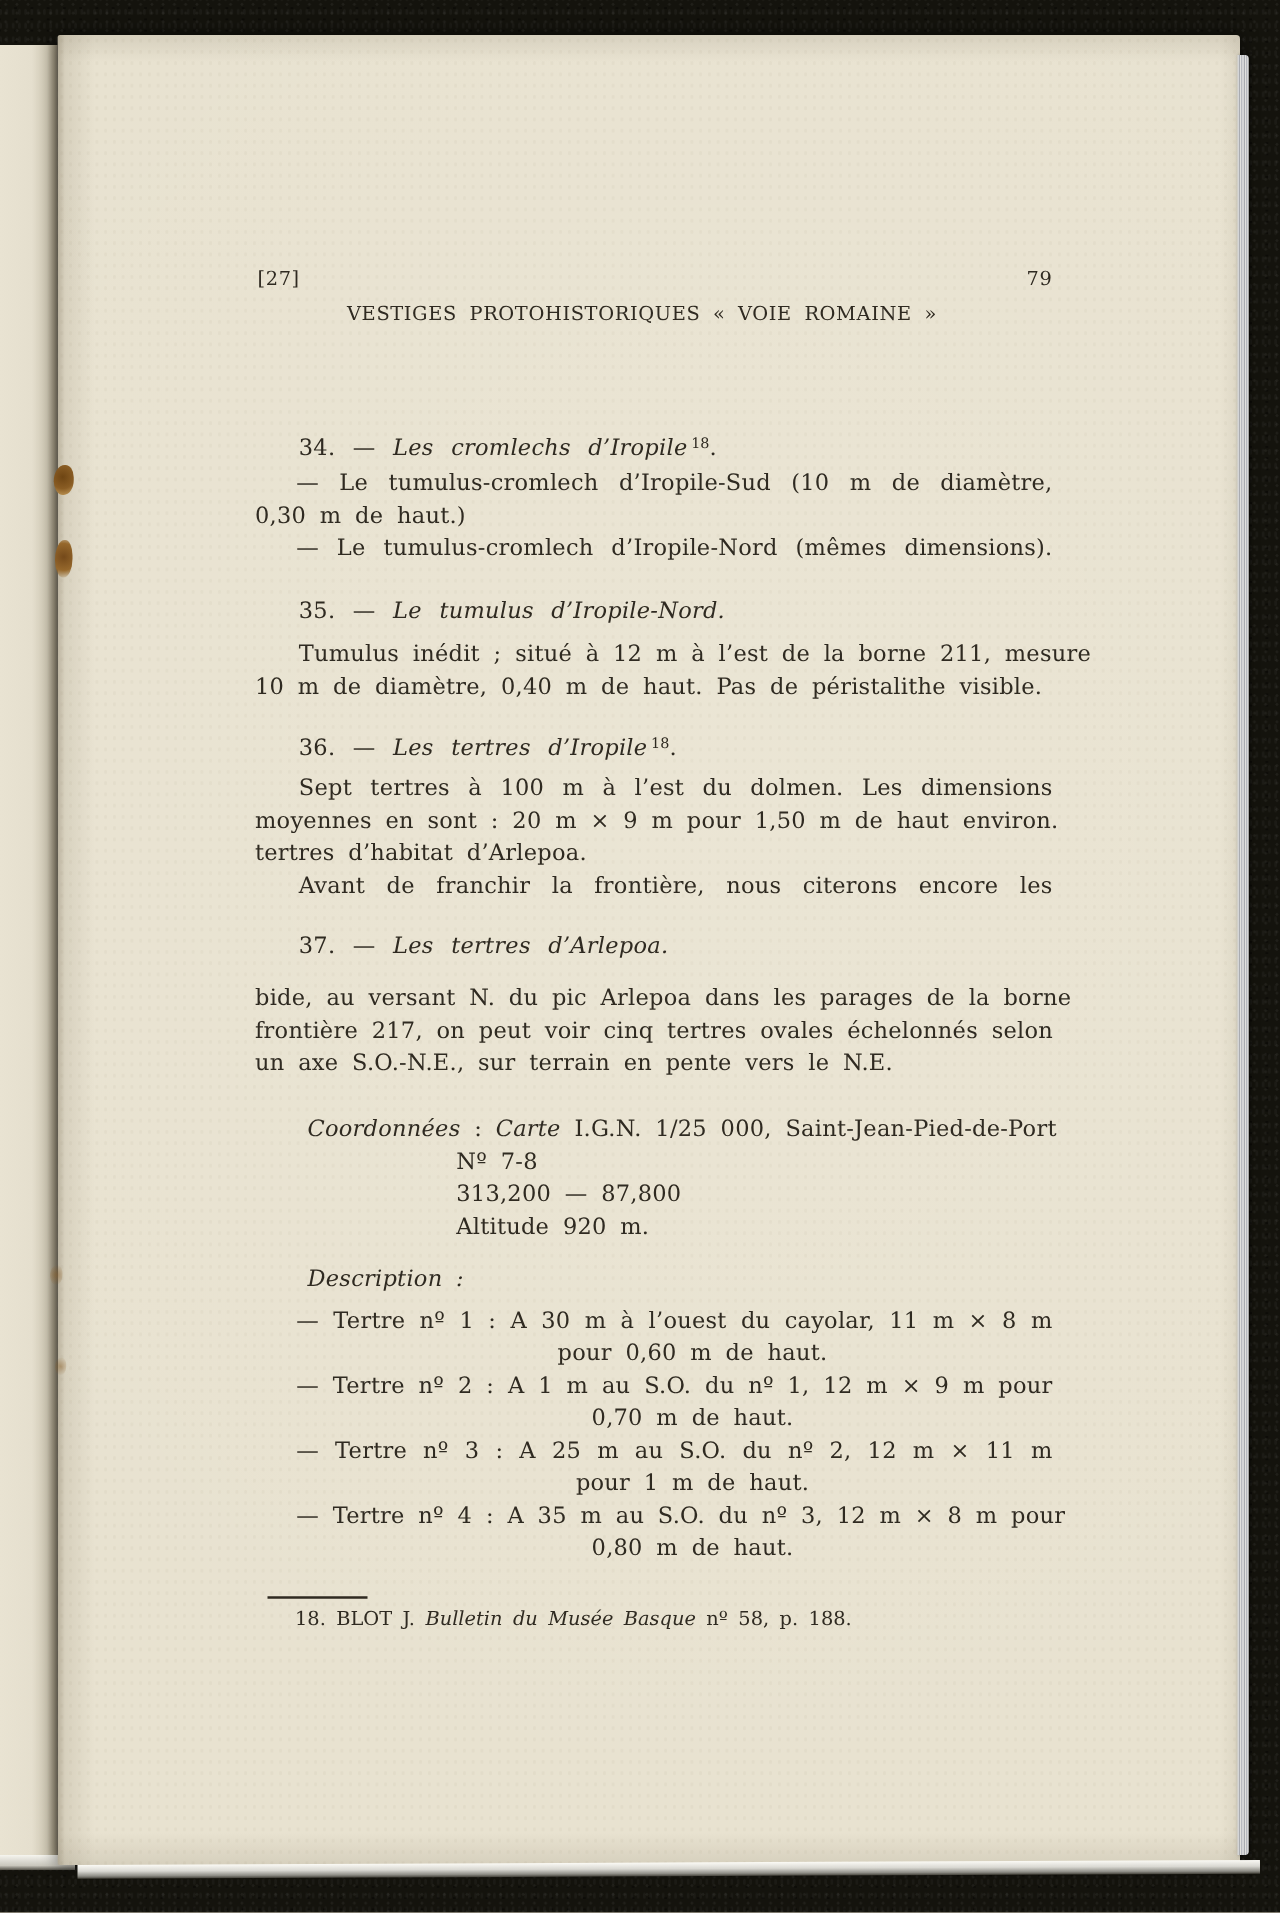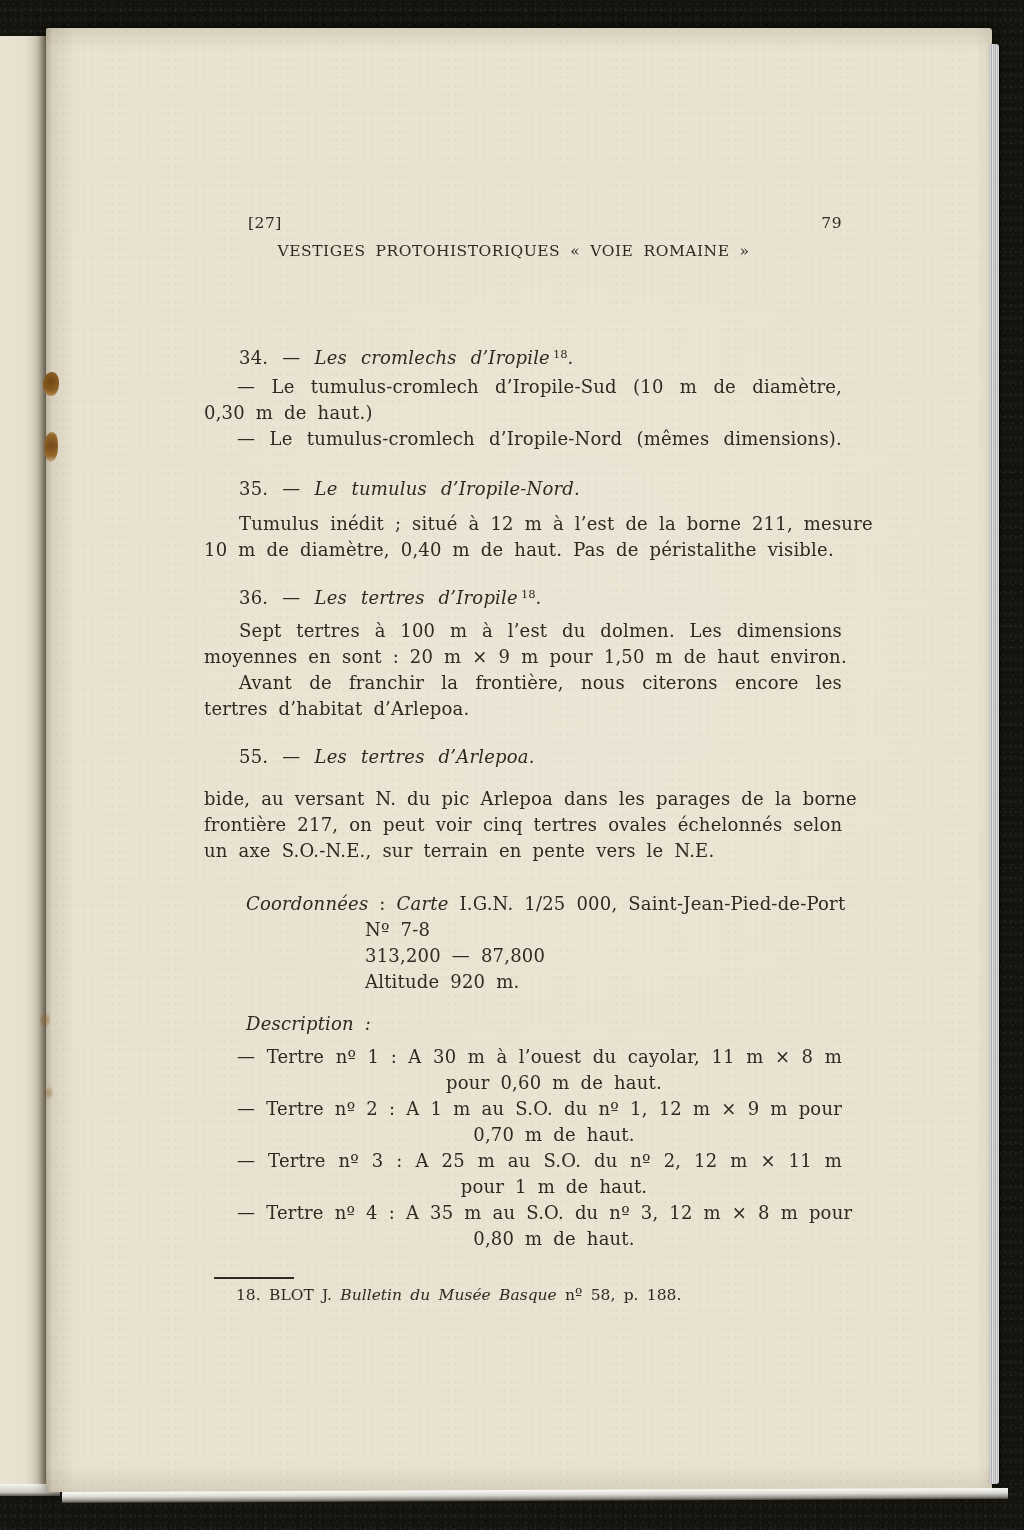--- a/index.html
+++ b/index.html
@@ -61,21 +61,21 @@
   .ll{text-align:left;}
   .ind{padding-left:35px;width:603px;}
   .dash-ind{padding-left:33px;width:605px;}
   .wrap-ind{padding-left:62px;width:576px;text-align:center;}
   .lab-ind{padding-left:42px;width:596px;}
   .cont-ind{padding-left:161px;width:477px;}
   .it{font-style:italic;}
   .sup{font-size:11.5px;vertical-align:6px;letter-spacing:0;margin-left:3px;}
   .h .line{word-spacing:0.45em;}
   .header-row{position:absolute;left:0;top:184px;width:638px;height:22px;font-size:15.5px;line-height:22px;letter-spacing:0.5px;word-spacing:0.3em;}
-  .header-row .bracket{position:absolute;left:2px;top:0;margin-left:42px;}
+  .header-row .bracket{position:absolute;left:2px;top:0;}
   .header-row .htitle{position:absolute;left:50%;transform:translateX(-52%);top:0;white-space:nowrap;margin-top:28px;}
   .header-row .hpage{position:absolute;right:0;top:0;}
   .rule{position:absolute;left:10px;top:1249px;width:80px;height:2px;background:#2f2a21;}
   .footnote{position:absolute;left:32px;top:1256px;width:606px;height:22px;line-height:22px;font-size:15.5px;word-spacing:0.22em;white-space:nowrap;}
 </style>
 </head>
 <body>
 
 <div class="left-page"></div>
 <div class="left-page-bottom"></div>
@@ -118,27 +118,27 @@
     <div class="blk h" style="top:553px">
       <div class="line ll ind">
         <span>36. —</span>
         <span class="it">Les tertres d’Iropile</span><span class="sup">18</span><span>.</span>
       </div>
     </div>
 
     <div class="blk" style="top:590px">
       <div class="line jl ind">Sept tertres à 100 m à l’est du dolmen. Les dimensions</div>
       <div class="line jl">moyennes en sont : 20 m × 9 m pour 1,50 m de haut environ.</div>
+      <div class="line ll">tertres d’habitat d’Arlepoa.</div>
       <div class="line jl ind">Avant de franchir la frontière, nous citerons encore les</div>
-      <div class="line ll">tertres d’habitat d’Arlepoa.</div>
     </div>
 
     <div class="blk h" style="top:716px">
       <div class="line ll ind">
-        <span>55. —</span>
+        <span>37. —</span>
         <span class="it">Les tertres d’Arlepoa.</span>
       </div>
     </div>
 
     <div class="blk" style="top:758px">
       <div class="line jl">bide, au versant N. du pic Arlepoa dans les parages de la borne</div>
       <div class="line jl">frontière 217, on peut voir cinq tertres ovales échelonnés selon</div>
       <div class="line ll">un axe S.O.-N.E., sur terrain en pente vers le N.E.</div>
     </div>
 

